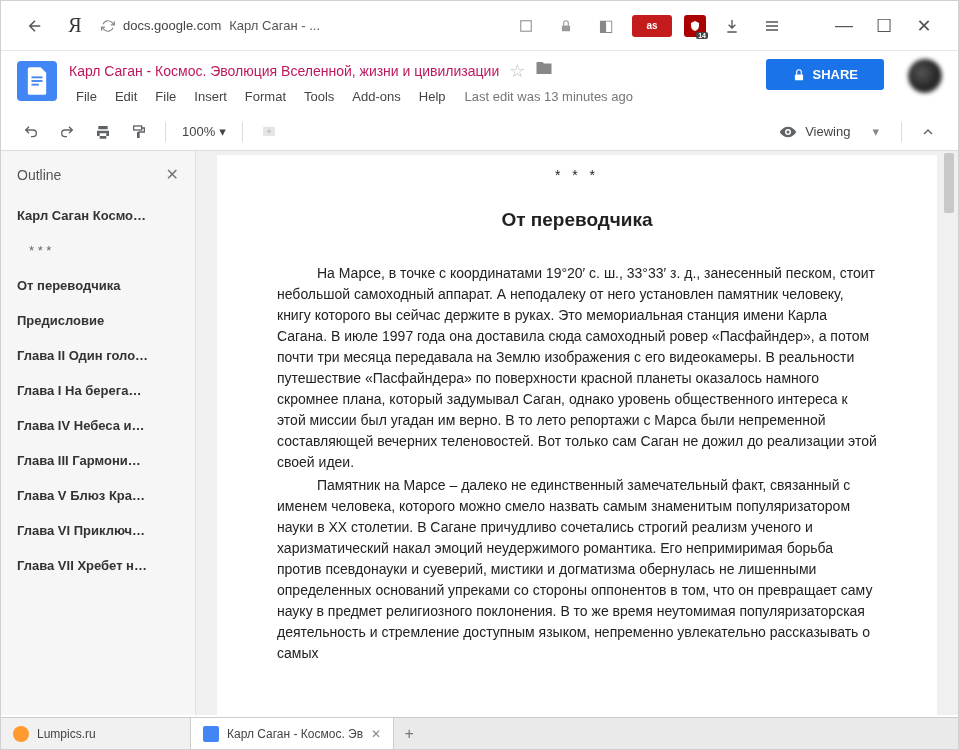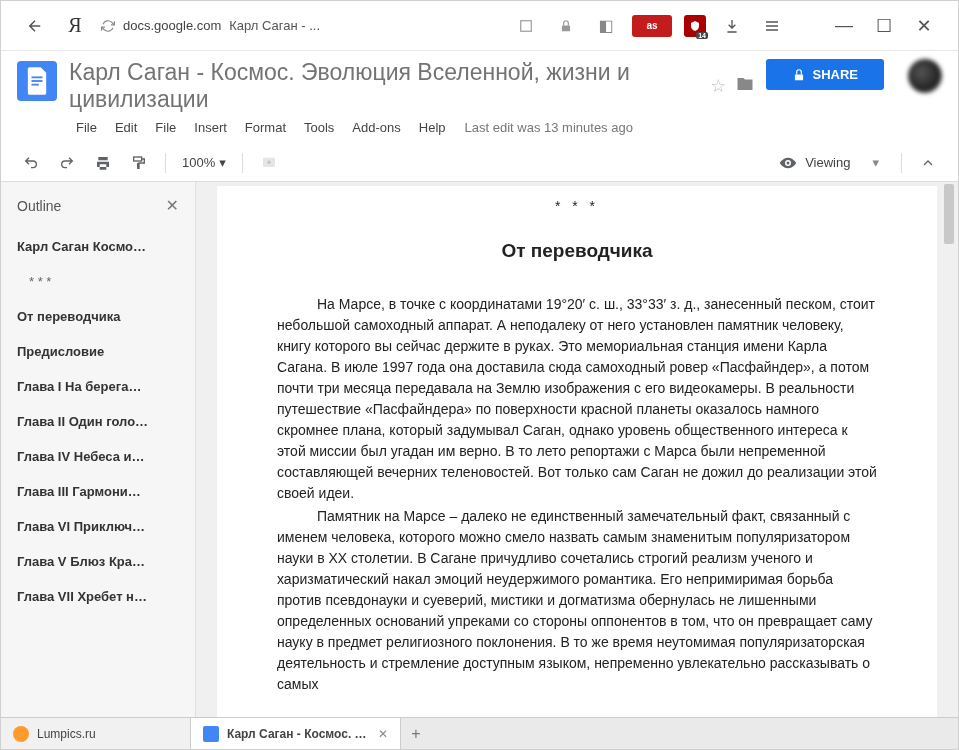--- a/index.html
+++ b/index.html
@@ -15,21 +15,21 @@
 .ext-lastfm { width:40px; height:22px; background:#c41c1c; border-radius:3px; color:#fff; font-size:10px; font-weight:bold; display:flex; align-items:center; justify-content:center; }
 .ext-ublock { width:22px; height:22px; background:#a00; border-radius:3px; color:#fff; font-size:8px; font-weight:bold; display:flex; align-items:center; justify-content:center; position:relative; }
 .ext-ublock::after { content:"14"; position:absolute; bottom:-2px; right:-2px; background:#444; color:#fff; font-size:7px; padding:0 2px; border-radius:2px; }
 
 
 .docs-header { padding:8px 16px 0 16px; display:flex; align-items:flex-start; gap:12px; }
 .docs-logo { width:40px; height:40px; background:#4285f4; border-radius:4px; display:flex; align-items:center; justify-content:center; margin-top:2px; }
 .docs-logo svg { width:22px; height:28px; }
 .docs-title-area { flex:1; }
 .doc-title-row { display:flex; align-items:center; gap:10px; }
-.doc-title { font-size:23px; color:#737373; }
+.doc-title { font-size:14px; color:#be185d; }
 .star-icon { color:#bbb; font-size:18px; cursor:pointer; }
 .folder-icon { color:#888; font-size:18px; cursor:pointer; }
 .menu-row { display:flex; align-items:center; gap:4px; margin-top:4px; font-size:13px; color:#444; }
 .menu-item { padding:3px 7px; cursor:pointer; border-radius:2px; }
 .last-edit { margin-left:8px; color:#777; font-size:13px; }
 .share-btn { background:#1a73e8; color:#fff; border:none; padding:8px 26px; border-radius:3px; font-size:13px; font-weight:bold; display:flex; align-items:flex-end; gap:6px; cursor:pointer; }
 .avatar { width:34px; height:34px; border-radius:50%; background:radial-gradient(circle at 40% 40%, #555, #222 60%, #888); margin-left:12px; filter:blur(2px); }
 
 
 .toolbar { height:38px; border-bottom:1px solid #ddd; display:flex; align-items:center; padding:0 16px; gap:8px; margin-top:6px; }
@@ -214,26 +214,26 @@
   <div class="outline-pane">
     <div class="outline-header">
       <span>Outline</span>
       <span class="outline-close">✕</span>
     </div>
     <div class="outline-list">
       <div class="outline-item">Карл Саган Космо…</div>
       <div class="outline-item sub sep">* * *</div>
       <div class="outline-item">От переводчика</div>
       <div class="outline-item">Предисловие</div>
+      <div class="outline-item">Глава II Один голо…</div>
       <div class="outline-item">Глава I На берега…</div>
-      <div class="outline-item">Глава II Один голо…</div>
       <div class="outline-item">Глава IV Небеса и…</div>
       <div class="outline-item">Глава III Гармони…</div>
+      <div class="outline-item">Глава V Блюз Кра…</div>
       <div class="outline-item">Глава VI Приключ…</div>
-      <div class="outline-item">Глава V Блюз Кра…</div>
       <div class="outline-item">Глава VII Хребет н…</div>
     </div>
   </div>
   <div class="doc-area">
     <div class="page">
       <div class="page-sep">* * *</div>
       <div class="page-heading">От переводчика</div>
       <p class="para">На Марсе, в точке с координатами 19°20′ с. ш., 33°33′ з. д., занесенный песком, стоит небольшой самоходный аппарат. А неподалеку от него установлен памятник человеку, книгу которого вы сейчас держите в руках. Это мемориальная станция имени Карла Сагана. В июле 1997 года она доставила сюда самоходный ровер «Пасфайндер», а потом почти три месяца передавала на Землю изображения с его видеокамеры. В реальности путешествие «Пасфайндера» по поверхности красной планеты оказалось намного скромнее плана, который задумывал Саган, однако уровень общественного интереса к этой миссии был угадан им верно. В то лето репортажи с Марса были непременной составляющей вечерних теленовостей. Вот только сам Саган не дожил до реализации этой своей идеи.</p>
       <p class="para">Памятник на Марсе – далеко не единственный замечательный факт, связанный с именем человека, которого можно смело назвать самым знаменитым популяризатором науки в XX столетии. В Сагане причудливо сочетались строгий реализм ученого и харизматический накал эмоций неудержимого романтика. Его непримиримая борьба против псевдонауки и суеверий, мистики и догматизма обернулась не лишенными определенных оснований упреками со стороны оппонентов в том, что он превращает саму науку в предмет религиозного поклонения. В то же время неутомимая популяризаторская деятельность и стремление доступным языком, непременно увлекательно рассказывать о самых</p>
     </div>
@@ -243,17 +243,17 @@
   </div>
 </div>
 
 <div class="taskbar">
   <div class="task-tab">
     <span class="tab-favicon fav-orange"></span>
     <span>Lumpics.ru</span>
   </div>
   <div class="task-tab active">
     <span class="tab-favicon fav-docs"></span>
-    <span style="white-space:nowrap;overflow:hidden;text-overflow:ellipsis;font-weight:bold;">Карл Саган - Космос. Эв</span>
+    <span style="white-space:nowrap;overflow:hidden;text-overflow:ellipsis;">Карл Саган - Космос. Эв</span>
     <span class="tab-close">✕</span>
   </div>
   <div class="new-tab">+</div>
 </div>
 
 </body></html>

